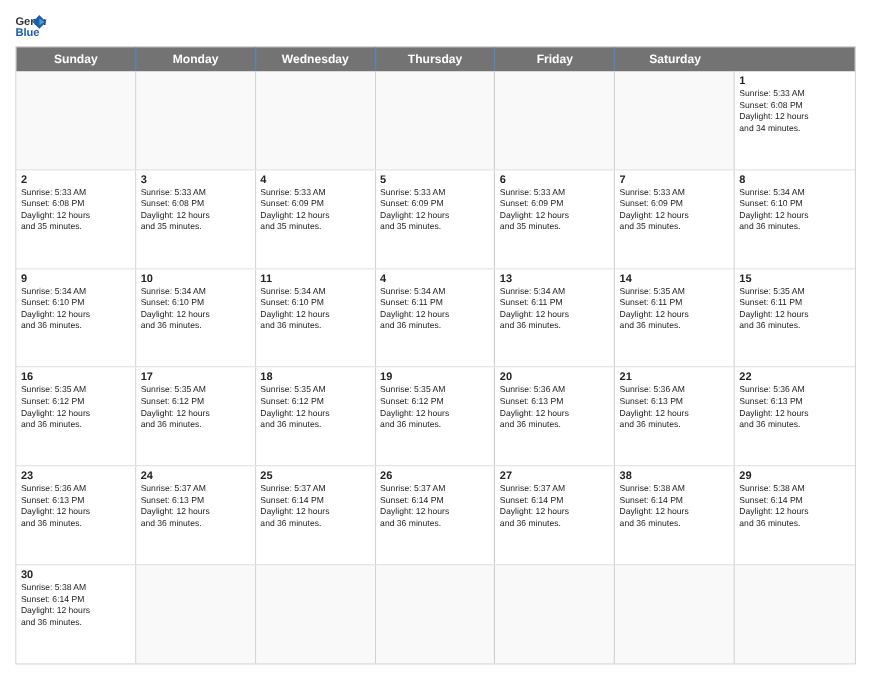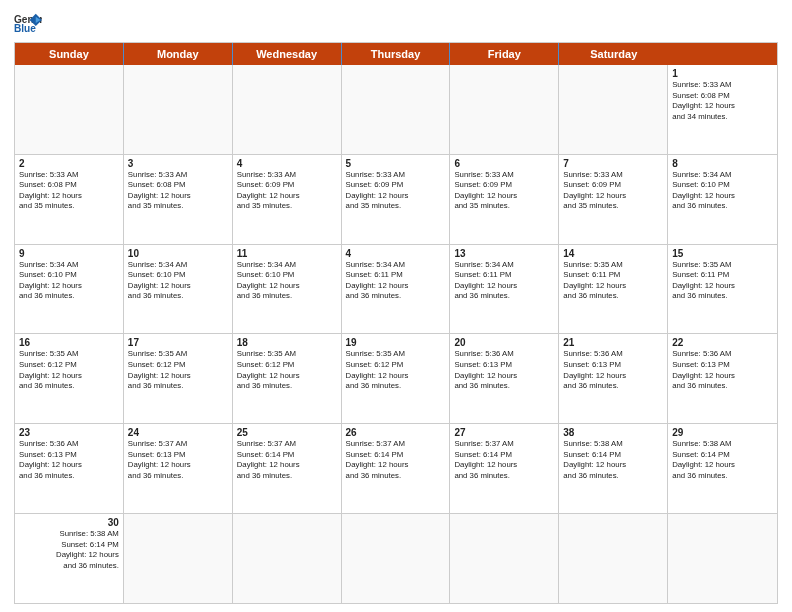--- a/index.html
+++ b/index.html
@@ -48,21 +48,21 @@
     }
     .calendar {
       flex: 1;
       display: flex;
       flex-direction: column;
       border: 1px solid #ccc;
     }
     .day-headers {
       display: grid;
       grid-template-columns: repeat(7, 1fr);
-      background: #c2410c;
+      background: #737373;
     }
     .day-header {
       color: white;
       font-size: 11px;
       font-weight: bold;
       padding: 5px 4px;
       text-align: center;
       border-right: 1px solid #4a8bd0;
     }
     .day-header:last-child { border-right: none; }
@@ -70,21 +70,21 @@
       flex: 1;
       display: flex;
       flex-direction: column;
     }
     .week-row {
       display: grid;
       grid-template-columns: repeat(7, 1fr);
       flex: 1;
       border-bottom: 1px solid #ccc;
     }
-    .week-row:last-child { border-bottom: none; text-align: right; }
+    .week-row:last-child { border-bottom: none; }
     .day-cell {
       border-right: 1px solid #ccc;
       padding: 3px 4px;
       background: white;
       vertical-align: top;
       font-size: 8.5px;
       color: #222;
       overflow: hidden;
     }
     .day-cell:last-child { border-right: none; }

